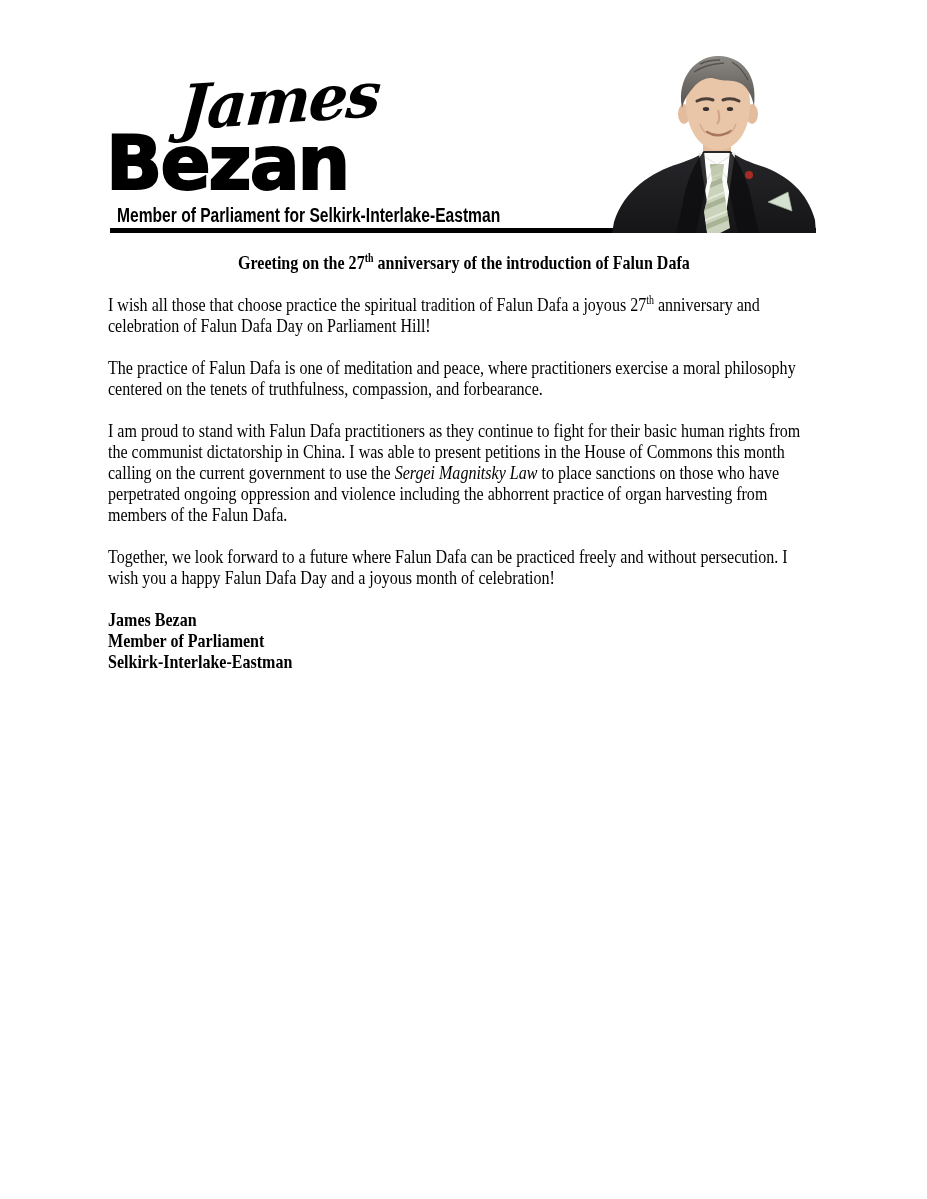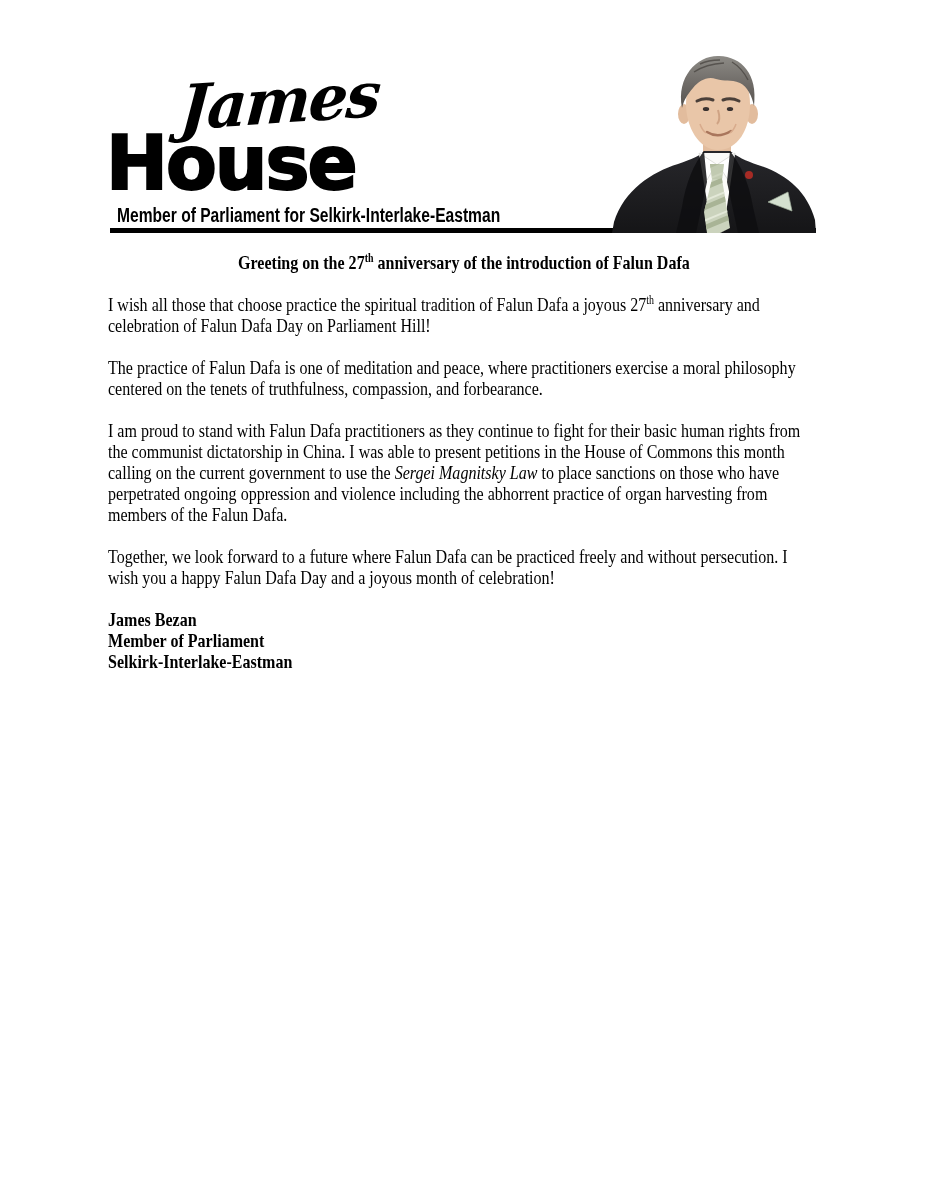--- a/index.html
+++ b/index.html
@@ -64,21 +64,21 @@
 </style>
 </head>
 <body>
 
 <div class="page">
 
   <div class="letterhead">
 
     <div class="script-first-name">James</div>
 
-    <div class="block-last-name">House</div>
+    <div class="block-last-name">Bezan</div>
 
     <div class="letterhead-subtitle">Member of Parliament for Selkirk-Interlake-Eastman</div>
 
     <div class="divider-rule"></div>
 
     <svg class="portrait" viewBox="0 0 205 181" xmlns="http://www.w3.org/2000/svg">
       <defs>
         <linearGradient id="hairG" x1="0" y1="0" x2="0" y2="1">
           <stop offset="0" stop-color="#8d8b86"></stop>
           <stop offset="0.55" stop-color="#6e6a66"></stop>

